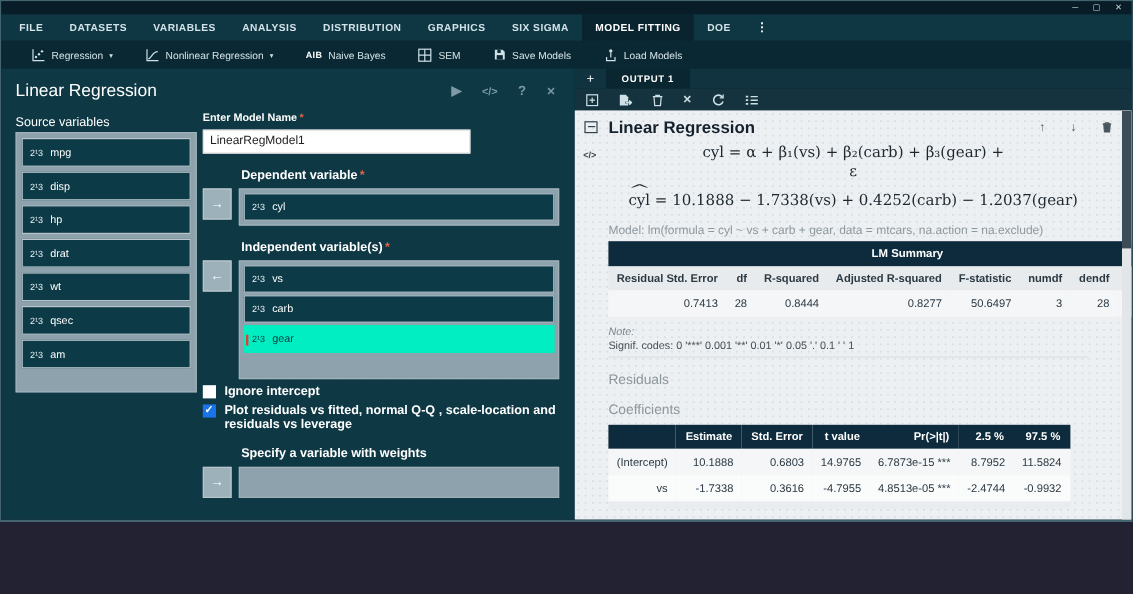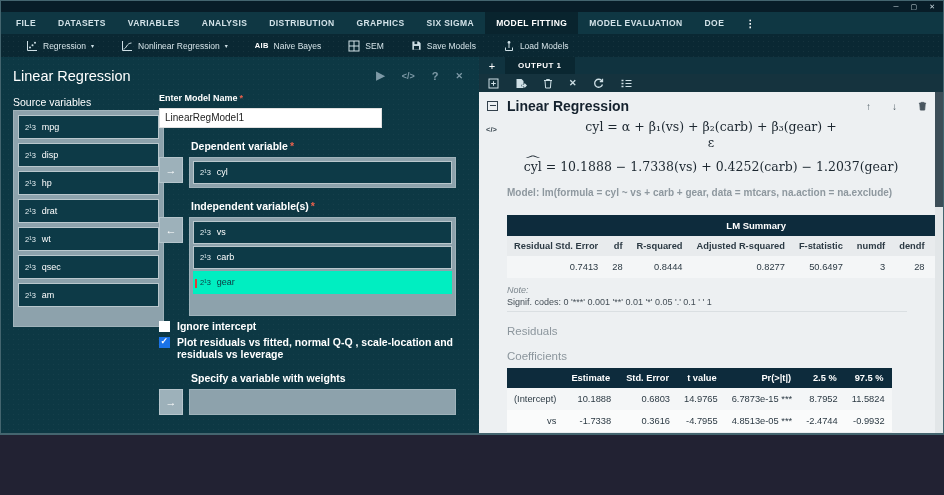--- a/index.html
+++ b/index.html
@@ -43,21 +43,21 @@
   .source-label { position:absolute; left:12px; top:39px; font-size:10.5px; color:#fff; }
   .source-list { position:absolute; left:12px; top:53px; width:151px; height:217px; background:#8da2ac;
                  border:1px solid #9fb2ba; padding:4px; display:flex; flex-direction:column; gap:4px; }
   .var-item { height:24px; background:#0d3a47; border:1px solid #b9c7cd; color:#fff; font-size:9px;
               display:flex; align-items:center; padding:0 6px; gap:6px; flex-shrink:0; }
   .var-icon { font-size:7.5px; color:#e8f2f5; }
   .var-item.selected { background:#00eec1; border-color:#00eec1; color:#0d3540; position:relative; }
   .var-item.selected .var-icon { color:#0d3540; }
   .sel-mark { position:absolute; left:1px; top:7px; width:2px; height:9px; background:#e23b3b; }
 
-  .right-col { position:absolute; left:158px; top:36px; width:297px; }
+  .right-col { position:absolute; left:168px; top:36px; width:297px; }
   .field-label { font-size:9px; font-weight:bold; color:#fff; margin-bottom:4px; }
   .req { color:#e8604c; margin-left:2px; }
   .model-input { width:223px; height:20px; background:#fff; border:1px solid #e0e0e0; font-size:10px;
                  padding:0 5px; font-family:"Liberation Sans", sans-serif; color:#222; }
   .group-label { font-size:10.5px; font-weight:bold; color:#fff; margin:12px 0 5px 32px; }
   .slot-row { display:flex; gap:6px; align-items:flex-start; }
   .arrow-btn { width:24px; height:26px; background:#9db1ba; border:1px solid #b6c5cc; color:#fff;
                font-size:11px; display:flex; align-items:center; justify-content:center; flex-shrink:0; }
   .slot { flex:1; background:#8da2ac; border:1px solid #9fb2ba; padding:3px; }
   .slot .var-item { height:23px; }
@@ -91,21 +91,21 @@
   .out-h-icons { margin-left:auto; display:flex; gap:21px; color:#49565f; font-size:10px; align-items:center; }
 
   .eq { font-family:"DejaVu Serif", "Liberation Serif", serif; color:#1c2730; font-size:12.5px; text-align:center; }
   .eq1 { margin-top:5px; }
   .eq-eps { margin-top:1px; }
   .eq2 { margin-top:9px; }
   .hat { position:relative; display:inline-block; }
   .hat::after { content:"^"; position:absolute; left:50%; top:-0.6em; transform:translateX(-50%) scaleX(2.3);
                 font-size:.8em; }
 
-  .model-line { margin:13px 0 17px 28px; font-size:10px; color:#8e989f;font-weight:bold; }
+  .model-line { margin:13px 0 3px 28px; font-size:10px; color:#8e989f; }
 
   table.tbl { border-collapse:collapse; margin-left:28px; font-size:9.3px; color:#2c3a44; white-space:nowrap; }
   .tbl th.title { background:#0d2b3c; color:#fff; font-size:9.5px; padding:5px; text-align:center; }
   .tbl th.dark { background:#0d2b3c; color:#fff; font-size:9.3px; padding:5px 8px; text-align:right; }
   .tbl th.light { background:#e8ebed; font-weight:bold; padding:5px 7px; text-align:right; }
   .tbl td { padding:6px 7px; text-align:right; background:#f4f6f7; }
   .tbl tr.alt td { background:#fafbfb; }
   .tbl tr.partial td { padding:0; height:6px; background:#e9ecee; }
 
   .note { margin:7px 0 0 28px; font-size:9px; font-style:italic; color:#7d878e; }
@@ -134,21 +134,20 @@
 
   <div class="menubar">
     <span class="menu-item">FILE</span>
     <span class="menu-item">DATASETS</span>
     <span class="menu-item">VARIABLES</span>
     <span class="menu-item">ANALYSIS</span>
     <span class="menu-item">DISTRIBUTION</span>
     <span class="menu-item">GRAPHICS</span>
     <span class="menu-item">SIX SIGMA</span>
     <span class="menu-item active">MODEL FITTING</span>
-    <span class="menu-item">MODEL EVALUATION</span>
     <span class="menu-item">DOE</span>
     <span class="menu-overflow">⋮</span>
   </div>
 
   <div class="ribbon">
     <span class="ribbon-item">
       <svg width="12" height="12" viewBox="0 0 12 12">
         <path d="M1.5 1v9.5H11" stroke="currentColor" stroke-width="1" fill="none"></path>
         <circle cx="4" cy="7.5" r="1" fill="currentColor"></circle>
           <circle cx="6.5" cy="5.2" r="1" fill="currentColor"></circle>

